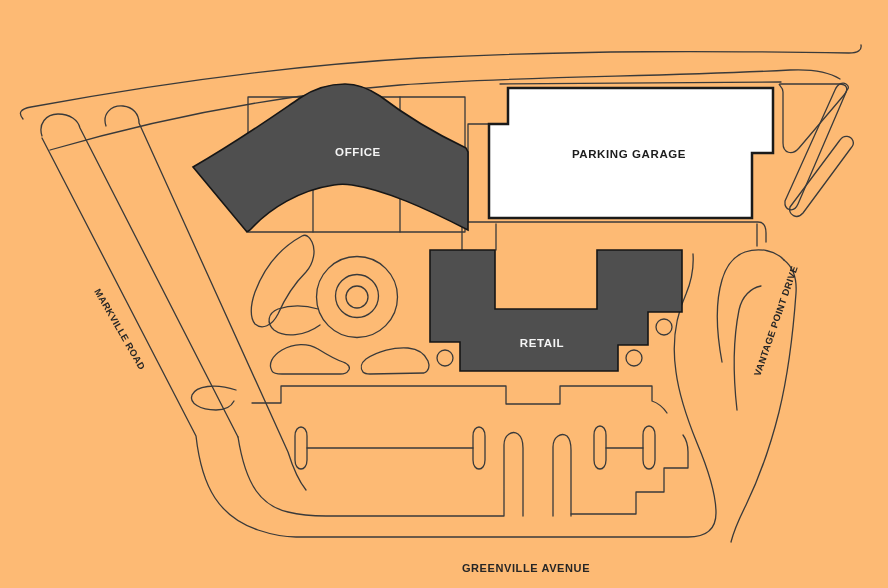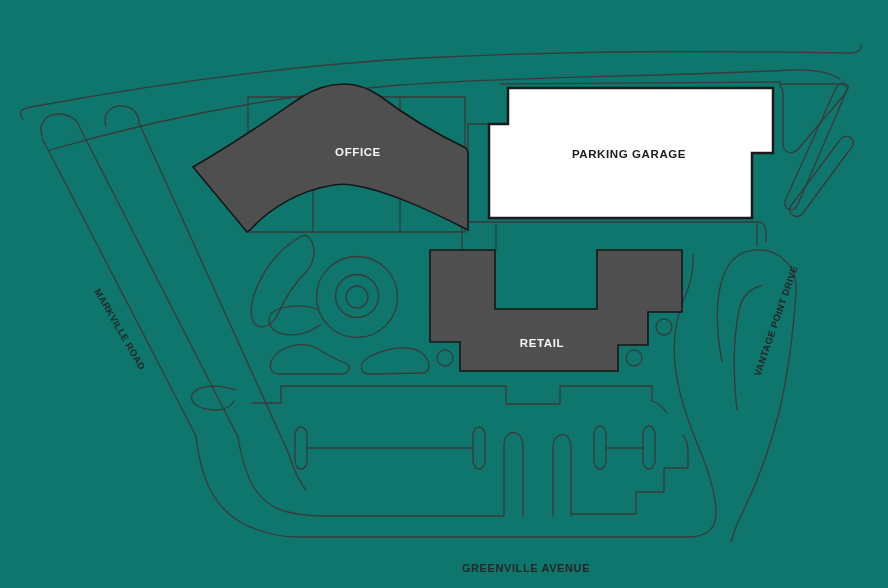--- a/index.html
+++ b/index.html
@@ -1,16 +1,16 @@
 <!DOCTYPE html>
 <html><head>
 <meta charset="utf-8">
 <style>
   html,body{margin:0;padding:0;background:#ffffff;}
-  .canvas{position:relative;width:888px;height:588px;background:#0f766e;overflow:hidden;
+  .canvas{position:relative;width:888px;height:588px;background:#fdba74;overflow:hidden;
           font-family:"Liberation Sans", sans-serif;}
   svg text{font-family:"Liberation Sans", sans-serif;font-weight:bold;}
   .bldg-label{fill:#f4f4f4;font-size:11.5px;letter-spacing:.6px;}
   .bldg-label-dark{fill:#1c1c1c;font-size:11.5px;letter-spacing:.6px;}
   .road-label{fill:#262626;font-size:9.5px;letter-spacing:.4px;}
   .ave-label{fill:#262626;font-size:11px;letter-spacing:.6px;}
 </style>
 </head>
 <body>
 

